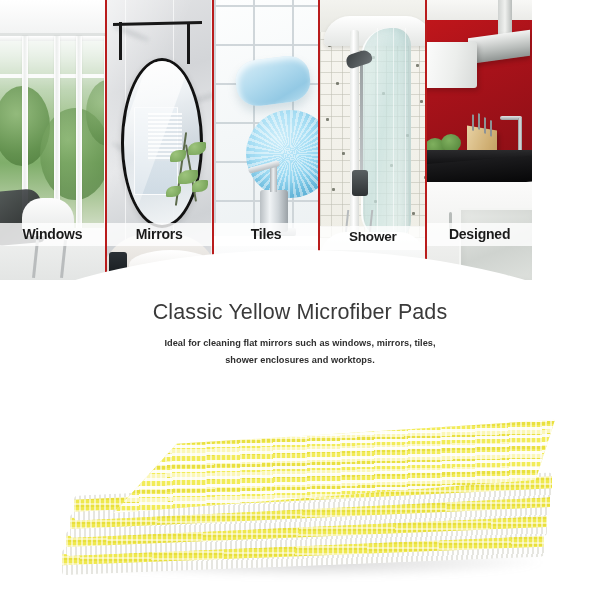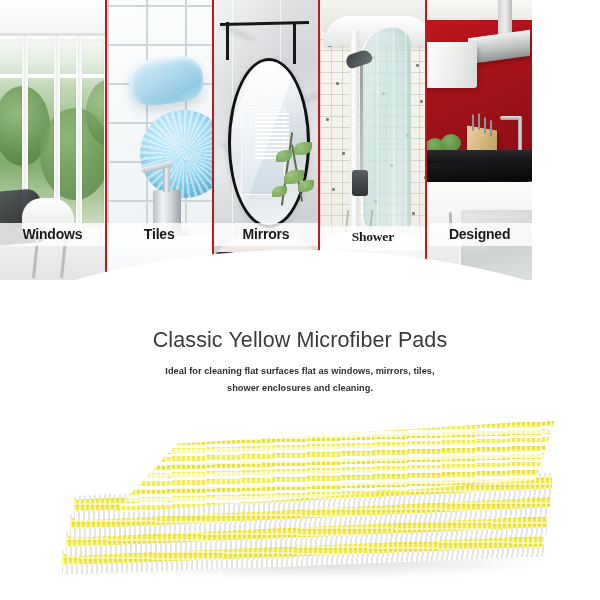--- a/index.html
+++ b/index.html
@@ -125,21 +125,21 @@
   .til-disp-neck { position:absolute; bottom:88px; left:56px; width:7px; height:26px;
     background:linear-gradient(90deg,#a8aeb2,#edf0f2 45%,#b0b6ba); }
   .til-disp-arm { position:absolute; bottom:110px; left:34px; width:32px; height:6px;
     background:linear-gradient(#f1f3f5,#b6bcc0); border-radius:3px; transform:rotate(-14deg); }
   .til-disp-base { position:absolute; bottom:44px; left:40px; width:42px; height:8px;
     background:linear-gradient(#dfe3e6,#aeb4b8); border-radius:2px; }
   .til-counter { position:absolute; left:0; right:0; bottom:0; height:44px;
     background:linear-gradient(#ffffff,#f2f4f5); }
 
   
-  .p-sho { background:linear-gradient(#fafaf7,#f3f2ec);font-family:Liberation Serif, serif; }
+  .p-sho { background:linear-gradient(#fafaf7,#f3f2ec); }
   .sho-mosaic { position:absolute; top:30px; left:0; right:0; bottom:42px;
     background:
       repeating-linear-gradient(0deg, rgba(190,190,178,.55) 0 1px, rgba(0,0,0,0) 1px 11px),
       repeating-linear-gradient(90deg, rgba(190,190,178,.55) 0 1px, rgba(0,0,0,0) 1px 11px),
       linear-gradient(#f6f5ef,#efeee6); }
   .sho-speck { position:absolute; width:3px; height:3px; background:#4e5245; border-radius:1px; opacity:.7; }
   .sho-ceiling { position:absolute; top:0; left:0; right:0; height:32px;
     background:linear-gradient(#f3f3ef,#e8e8e2); }
   .sho-canopy { position:absolute; top:16px; left:4px; width:108px; height:30px;
     border-radius:60px 60px 10px 10px;
@@ -207,21 +207,21 @@
   
   .ellipse {
     position:absolute; left:-120px; top:250px; width:840px; height:420px;
     background:#ffffff; border-radius:50% 50% 0 0 / 46% 46% 0 0;
     z-index:20;
   }
   .white-fill { position:absolute; left:0; top:330px; width:600px; height:270px;
     background:#ffffff; z-index:20; }
 
   
-  .copy { position:absolute; left:0; right:0; top:300px; z-index:30; text-align:center;margin-top:28px; }
+  .copy { position:absolute; left:0; right:0; top:300px; z-index:30; text-align:center; }
   .headline {
     font-size:21.5px; color:#3a3a3a; font-weight:400; letter-spacing:.1px;
     line-height:1.18;
   }
   .subhead {
     font-size:25px; font-weight:bold; letter-spacing:-.2px;
     margin-top:5px; line-height:1.15;
   }
   .desc { margin-top:10px; font-size:9.2px; font-weight:bold; color:#2f2f2f;
     line-height:1.85; letter-spacing:.05px; }
@@ -273,31 +273,20 @@
       <div class="win-mullion" style="left:22px;"></div>
       <div class="win-mullion" style="left:54px;"></div>
       <div class="win-mullion" style="left:76px;"></div>
       <div class="win-mullion" style="left:104px;"></div>
       <div class="win-floor"></div>
       <div class="win-chair"></div>
       <div class="win-cushion"></div>
       <div class="win-leg" style="left:34px;"></div>
       <div class="win-leg" style="left:62px;"></div>
       <div class="panel-label">Windows</div>
-    </div>
-
-    <div class="panel p-til">
-      <div class="til-soap"></div>
-      <div class="til-loofah"></div>
-      <div class="til-counter"></div>
-      <div class="til-disp-base"></div>
-      <div class="til-disp-body"></div>
-      <div class="til-disp-neck"></div>
-      <div class="til-disp-arm"></div>
-      <div class="panel-label">Tiles</div>
     </div>
 
     <div class="panel p-mir">
       <div class="marble-v" style="left:18px;"></div>
       <div class="marble-v" style="left:66px;"></div>
       <div class="marble-v" style="left:104px;"></div>
       <div class="marble-vein" style="left:4px; top:30px; width:40px; height:6px; transform:rotate(22deg);"></div>
       <div class="marble-vein" style="left:70px; top:96px; width:50px; height:5px; transform:rotate(-16deg);"></div>
       <div class="marble-vein" style="left:2px; top:150px; width:36px; height:5px; transform:rotate(34deg);"></div>
       <div class="mir-rodbar"></div>
@@ -314,20 +303,31 @@
         <div class="mir-leaf" style="left:6px; top:18px; width:16px; height:12px;"></div>
         <div class="mir-leaf" style="left:24px; top:10px; width:18px; height:13px;"></div>
         <div class="mir-leaf" style="left:14px; top:38px; width:20px; height:14px;"></div>
         <div class="mir-leaf" style="left:28px; top:48px; width:16px; height:12px;"></div>
         <div class="mir-leaf" style="left:2px; top:54px; width:15px; height:11px;"></div>
       </div>
       <div class="mir-basin"></div>
       <div class="mir-basin2"></div>
       <div class="mir-cup"></div>
       <div class="panel-label">Mirrors</div>
+    </div>
+
+    <div class="panel p-til">
+      <div class="til-soap"></div>
+      <div class="til-loofah"></div>
+      <div class="til-counter"></div>
+      <div class="til-disp-base"></div>
+      <div class="til-disp-body"></div>
+      <div class="til-disp-neck"></div>
+      <div class="til-disp-arm"></div>
+      <div class="panel-label">Tiles</div>
     </div>
 
     <div class="panel p-sho">
       <div class="sho-mosaic">
         <div class="sho-speck" style="left:8px;  top:14px;"></div>
         <div class="sho-speck" style="left:30px; top:6px;"></div>
         <div class="sho-speck" style="left:52px; top:26px;"></div>
         <div class="sho-speck" style="left:74px; top:12px;"></div>
         <div class="sho-speck" style="left:96px; top:34px;"></div>
         <div class="sho-speck" style="left:16px; top:52px;"></div>
@@ -390,22 +390,22 @@
       <div class="panel-label">Designed</div>
     </div>
   </div>
 
   <div class="ellipse"></div>
   <div class="white-fill"></div>
 
   <div class="copy">
     <div class="headline" style="color: rgb(58, 58, 58);">Classic Yellow Microfiber Pads</div>
     <div class="desc">
-      <div>Ideal for cleaning flat surfaces flat as windows, mirrors, tiles,</div>
-      <div>shower enclosures and cleaning.</div>
+      <div>Ideal for cleaning flat mirrors such as windows, mirrors, tiles,</div>
+      <div>shower enclosures and worktops.</div>
     </div>
   </div>
 
   <div class="pads">
     <div class="pad-shadow"></div>
 
     <div class="pad-layer fiber-white" style="left:62px; top:540px; width:482px; height:26px; transform:skewY(-2.2deg); border-radius:4px;">
       <div class="fiber-yellow-band" style="top:5px; height:11px;"></div>
     </div>
 

